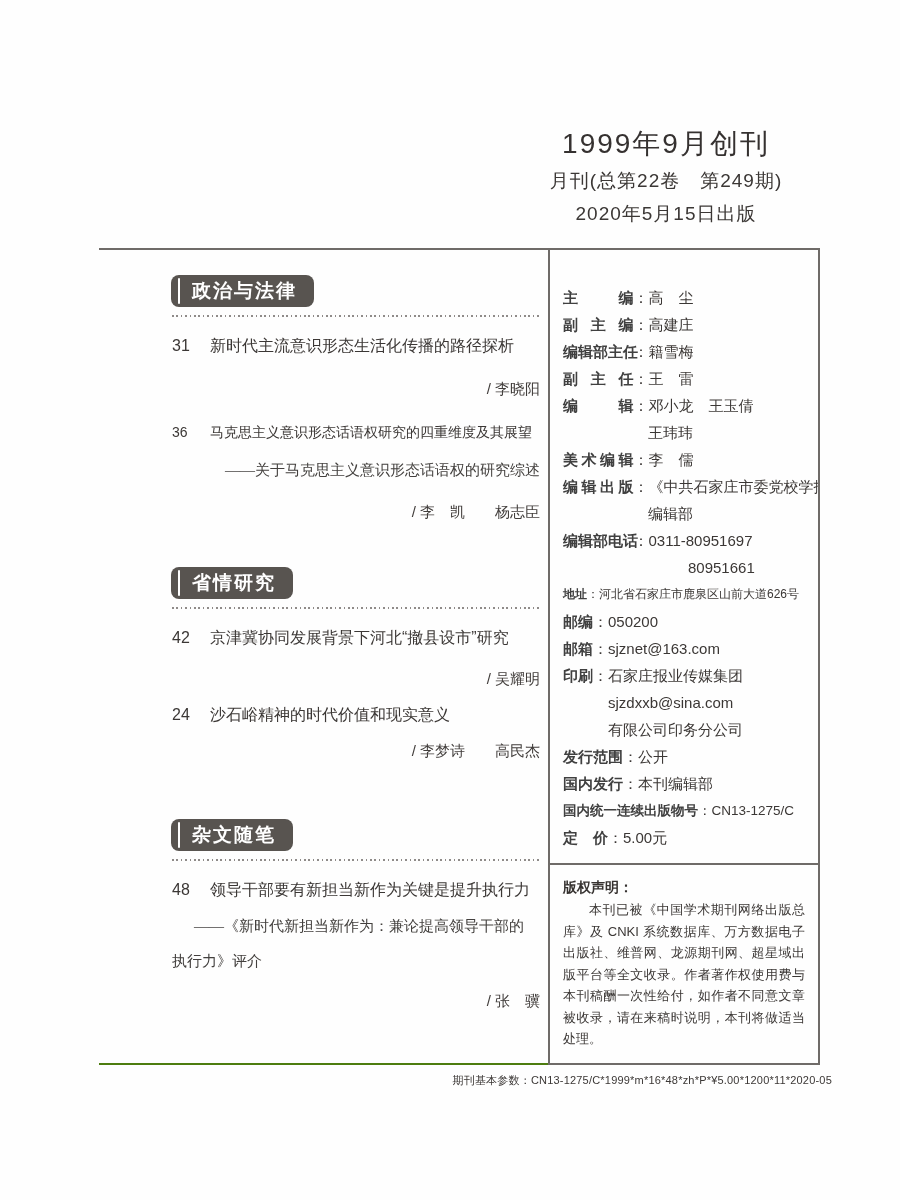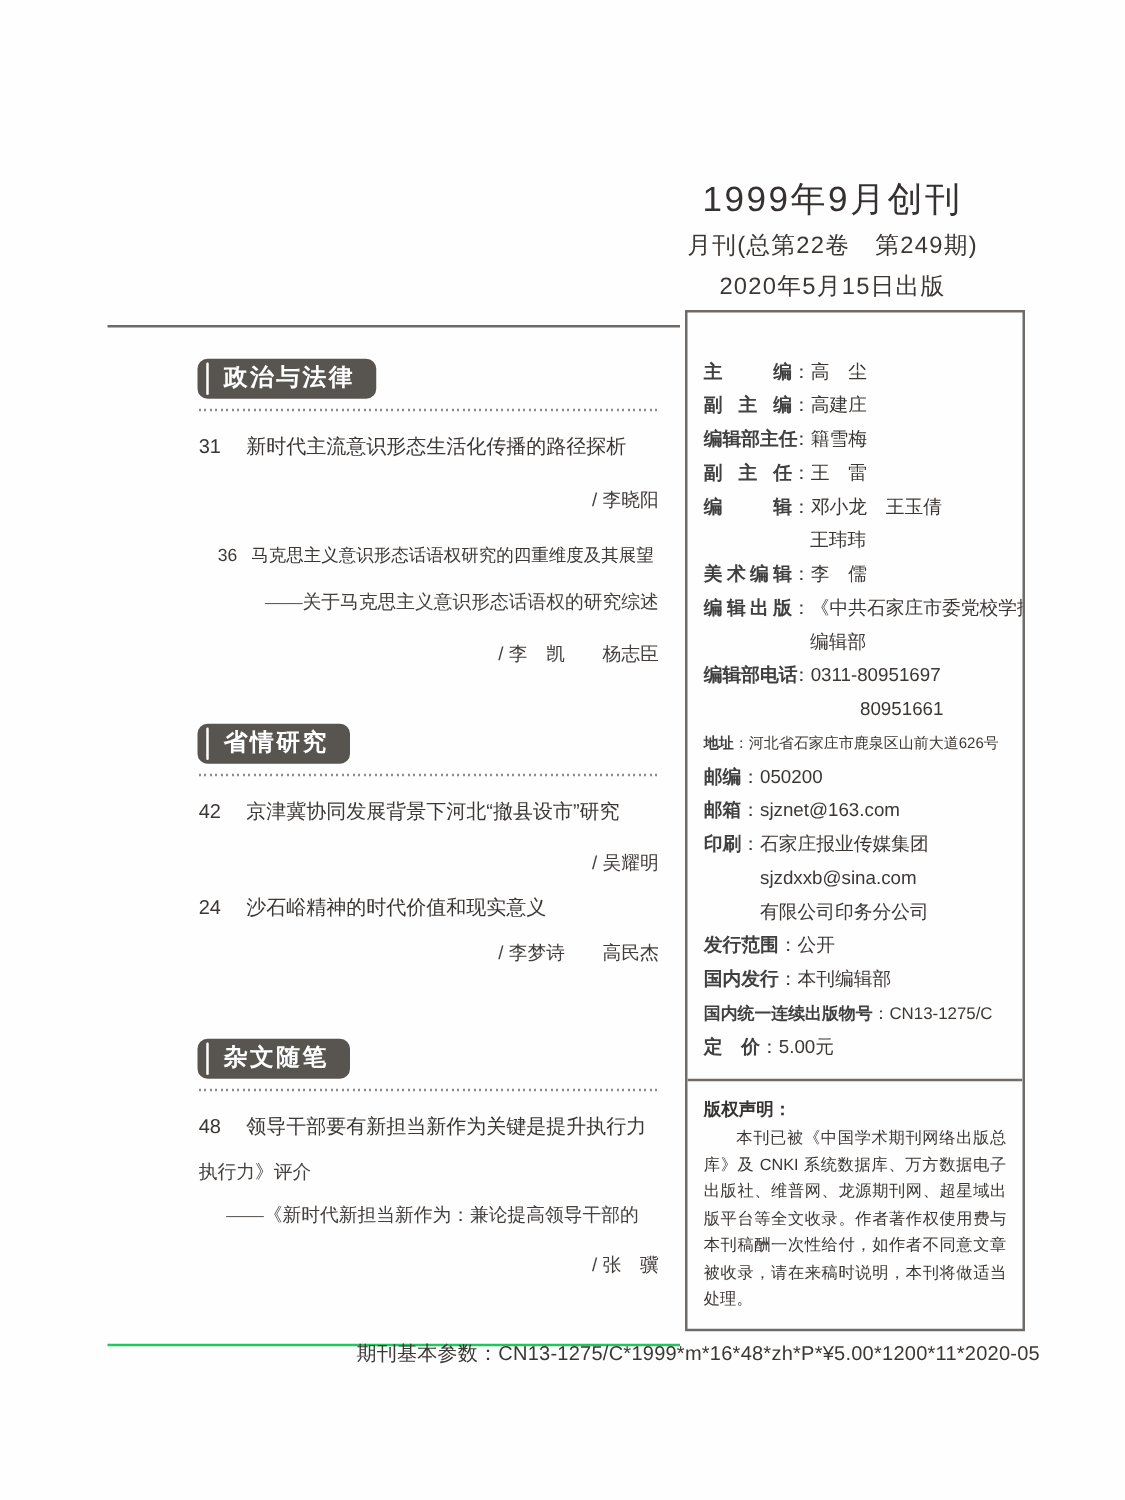--- a/index.html
+++ b/index.html
@@ -5,47 +5,46 @@
   html,body{margin:0;padding:0;}
   body{
     width:900px;height:1200px;position:relative;
     background:#fefefe;
     font-family:"Liberation Sans","DejaVu Sans",sans-serif;
     color:#3b3735;
     -webkit-font-smoothing:antialiased;
   }
   
   .header-block{position:absolute;left:518px;top:124px;width:296px;text-align:center;}
-  .hdr1{font-size:28px;line-height:40px;font-weight:500;letter-spacing:2px;color:#353130;margin-top:16px;}
+  .hdr1{font-size:28px;line-height:40px;font-weight:500;letter-spacing:2px;color:#353130;}
   .hdr2,.hdr3{font-size:19px;line-height:33px;letter-spacing:1px;color:#3b3735;}
   
   .left-col{
-    position:absolute;left:86px;top:248px;width:458px;height:817px;box-sizing:border-box;
-    border-top:2px solid #6f6b68;border-bottom:2px solid #22c55e;
+    position:absolute;left:99px;top:248px;width:458px;height:817px;box-sizing:border-box;
+    border-top:2px solid #6f6b68;border-bottom:2px solid #4d7c0f;
     padding:26px 0 0 73px;
-    margin-top:12px;
   }
   .sec{width:368px;}
   .badge{
     position:relative;display:inline-block;height:30px;line-height:30px;
     background:#585450;border-radius:7px;padding:0 16px 0 16px;
     box-shadow:0 0 0 1px #585450;
   }
   .badge::before{
     content:"";position:absolute;left:6px;top:2px;bottom:2px;width:2px;background:#fefefe;border-radius:1px;
   }
   .badge-text{color:#ffffff;font-weight:bold;font-size:19px;letter-spacing:2px;padding-left:4px;}
   .dotline{
     width:368px;height:3px;margin-top:9px;
     background-image:repeating-linear-gradient(90deg,#8f8b89 0 1.6px,transparent 1.6px 4.4px);
     background-size:100% 2px;background-repeat:no-repeat;background-position:0 0;
   }
   .item-title{margin-top:16px;font-size:16px;line-height:24px;color:#3b3735;white-space:nowrap;}
   .item-title .pageno{display:inline-block;width:38px;}
-  .item-title.condensed{font-size:14px;letter-spacing:0;text-align:center;}
+  .item-title.condensed{font-size:14px;letter-spacing:0;}
   .authors{margin-top:14px;font-size:15px;line-height:22px;text-align:right;color:#413d3b;}
   .subtitle{font-family:"Liberation Serif","DejaVu Serif",serif;color:#43403e;font-size:15px;line-height:21px;}
   .subtitle.right{margin-top:16px;text-align:right;}
   .subtitle.wrap1{margin-top:14px;padding-left:22px;}
   .subtitle.wrap2{margin-top:14px;}
   .mt20{margin-top:20px;}
   .mt18{margin-top:18px;}
   .mt13{margin-top:13px;}
   .gap1{height:45px;}
   .gap2{height:58px;}
@@ -61,21 +60,21 @@
   .row.small{font-size:13.5px;}
   .row.xs{font-size:12px;}
   .row.cont-a{padding-left:85px;}
   .row.cont-phone{padding-left:125px;}
   .row.cont-b{padding-left:45px;}
   .divider{border-top:2px solid #6f6b68;margin:4px 0 0 0;}
   .colophon{padding:10px 13px 6px 13px;}
   .colo-heading{font-weight:bold;font-size:14px;line-height:24px;color:#363230;}
   .colo-body{font-size:13px;line-height:21.5px;text-align:justify;text-indent:2em;color:#3b3735;}
   
-  .footer{position:absolute;left:0;top:1073px;width:832px;text-align:right;font-size:16px;letter-spacing:.2px;color:#3b3735;}
+  .footer{position:absolute;left:0;top:1073px;width:832px;text-align:right;font-size:11px;letter-spacing:.2px;color:#3b3735;}
 </style>
 </head>
 <body>
 
 <div class="header-block">
   <div class="hdr1">1999年9月创刊</div>
   <div class="hdr2">月刊(总第22卷　第249期)</div>
   <div class="hdr3">2020年5月15日出版</div>
 </div>
 
@@ -122,22 +121,22 @@
 
   <div class="sec">
     <div class="badge">
       <span class="badge-text">杂文随笔</span>
     </div>
     <div class="dotline"></div>
 
     <div class="item-title">
       <span class="pageno">48</span><span>领导干部要有新担当新作为关键是提升执行力</span>
     </div>
+    <div class="subtitle wrap1">——《新时代新担当新作为：兼论提高领导干部的</div>
     <div class="subtitle wrap2">执行力》评介</div>
-    <div class="subtitle wrap1">——《新时代新担当新作为：兼论提高领导干部的</div>
     <div class="authors mt18">/ 张　骥</div>
   </div>
 
 </div>
 
 <div class="right-box">
   <div class="masthead">
     <div class="row jl"><span class="label">主编</span><span class="value">：高　尘</span></div>
     <div class="row jl"><span class="label">副主编</span><span class="value">：高建庄</span></div>
     <div class="row jl"><span class="label">编辑部主任</span><span class="value">：籍雪梅</span></div>

